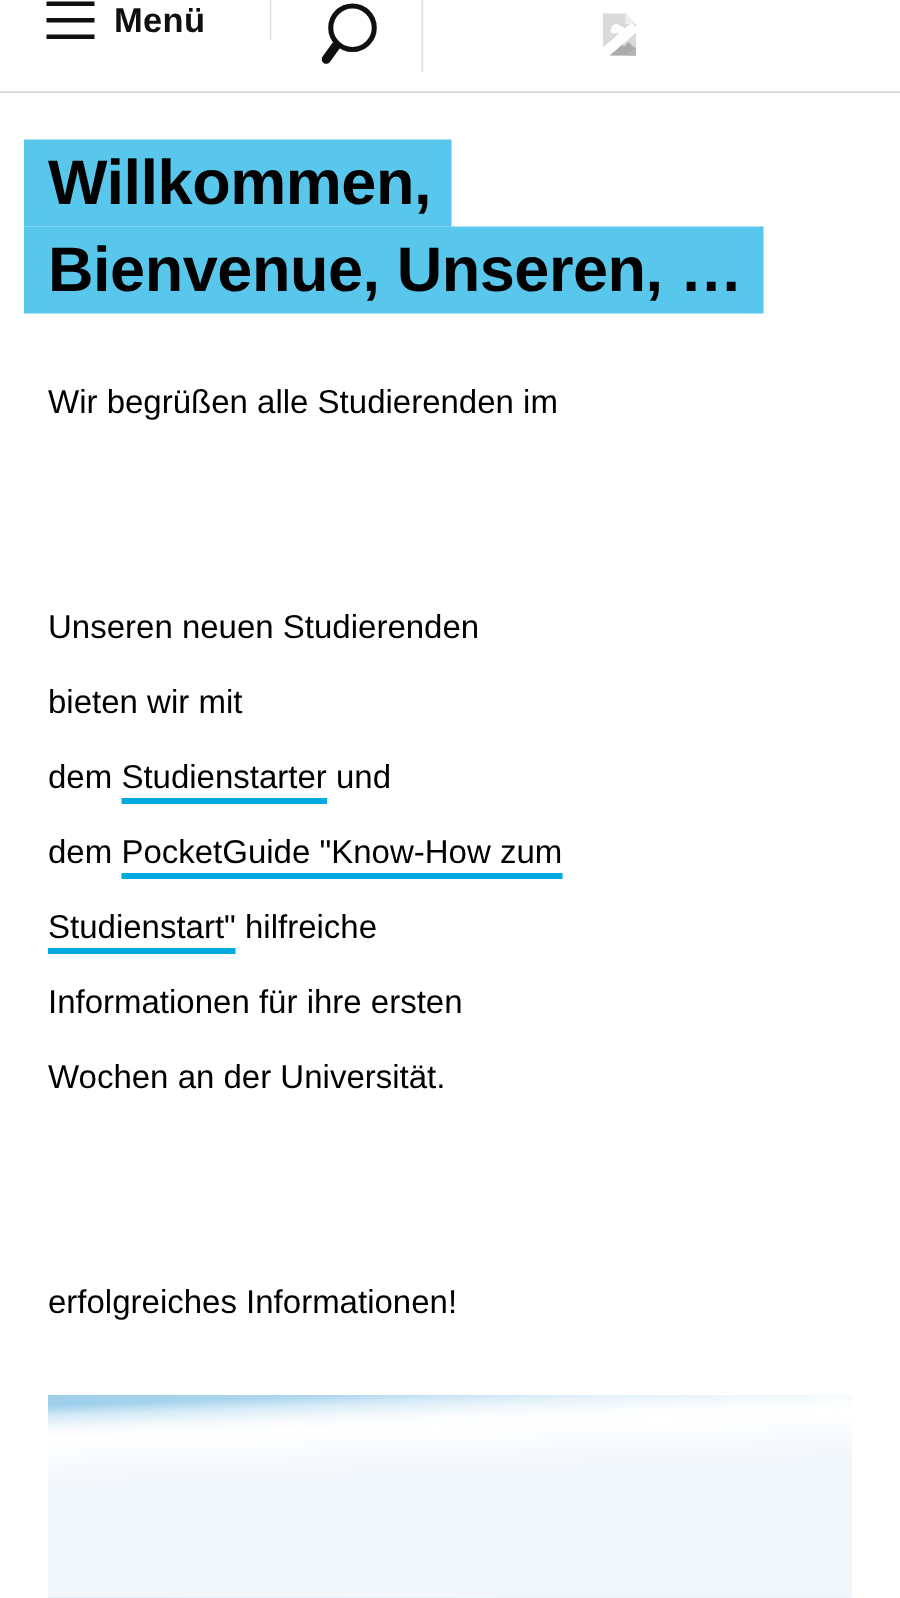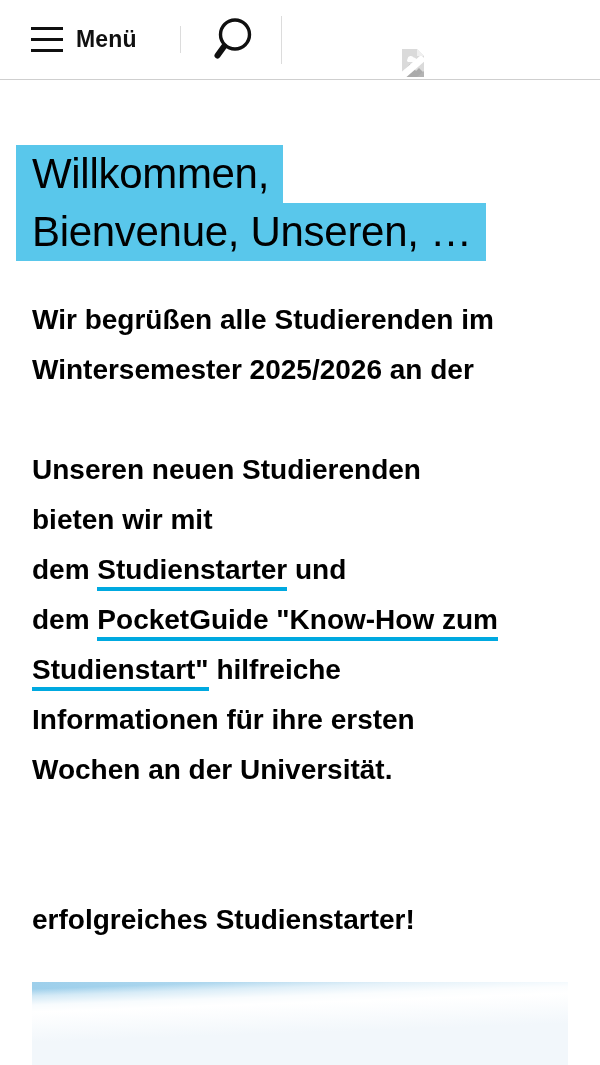--- a/index.html
+++ b/index.html
@@ -6,23 +6,23 @@
   html, body { margin: 0; padding: 0; }
   body {
     width: 600px; height: 1065px; overflow: hidden;
     background: #ffffff;
     font-family: "Liberation Sans", "DejaVu Sans", sans-serif;
     color: var(--text, #000);
   }
 
   
   header {
-    height: 80px;
+    height: 62px;
     display: flex;
-    align-items: center;
+    align-items: flex-start;
     border-bottom: 1px solid var(--header-border, #cfcfcf);
     background: #fff;
   }
   .menu-button {
     width: 181px;
     display: flex; align-items: center;
     gap: 13px;
     padding: 0 0 0 31px;
     background: #fff; border: none;
     border-right: 1px solid var(--divider, #dcdcdc);
@@ -41,34 +41,34 @@
     border-right: 1px solid var(--divider, #dcdcdc);
     cursor: pointer;
   }
   .logo-area { flex: 1; position: relative; cursor: pointer; }
   .broken-img { position: absolute; left: 116px; top: 8px; width: 30px; height: 30px; }
 
   
   main { padding: 0 32px; }
 
   h1 {
-    margin: 65px 0 0;
-    font-size: 42px; line-height: 58px; font-weight: 400;
+    margin: 31px 0 0;
+    font-size: 42px; line-height: 58px; font-weight: 700;
     letter-spacing: -0.3px;
     color: var(--text, #000);
   }
   .hl {
     display: block; width: fit-content;
     background: var(--highlight, #59c7eb);
     padding: 0 14px 0 16px;
     margin-left: -16px;
   }
 
   p.para {
-    font-size: 28px; line-height: 50px; font-weight: 700;
+    font-size: 22px; line-height: 50px; font-weight: 400;
     margin: 50px 0 0;
     color: var(--text, #000);
   }
   p.para.intro { margin-top: 34px; }
 
   .inline-link {
     color: inherit; text-decoration: none;
     border-bottom: 4px solid var(--link-underline, #00a9e0);
     padding-bottom: 2px;
     cursor: pointer;
@@ -115,21 +115,21 @@
   </div>
 </header>
 
 <main>
 
   <h1>
       <span class="hl">Willkommen,</span>
       <span class="hl">Bienvenue, Unseren, …</span>
     </h1>
 
-  <p class="para intro"><span>Wir begrüßen alle Studierenden im</span><br><span>Wintersemester 2025/2026 an der</span><br></p>
+  <p class="para intro"><span>Wir begrüßen alle Studierenden im</span><br><br></p>
 
   <p class="para"><span>Unseren neuen Studierenden</span><br><span>bieten wir mit</span><br><span>dem </span><a href="#" class="inline-link">Studienstarter</a><span> und</span><br><span>dem </span><a href="#" class="inline-link">PocketGuide "Know-How zum</a><br><a href="#" class="inline-link">Studienstart"</a><span> hilfreiche</span><br><span>Informationen für ihre ersten</span><br><span>Wochen an der Universität.</span></p>
 
-  <p class="para"><br><span>erfolgreiches Studienstarter!</span></p>
+  <p class="para"><br><span>erfolgreiches Informationen!</span></p>
 
   <div class="photo"></div>
 
 </main>
 
 </body></html>

